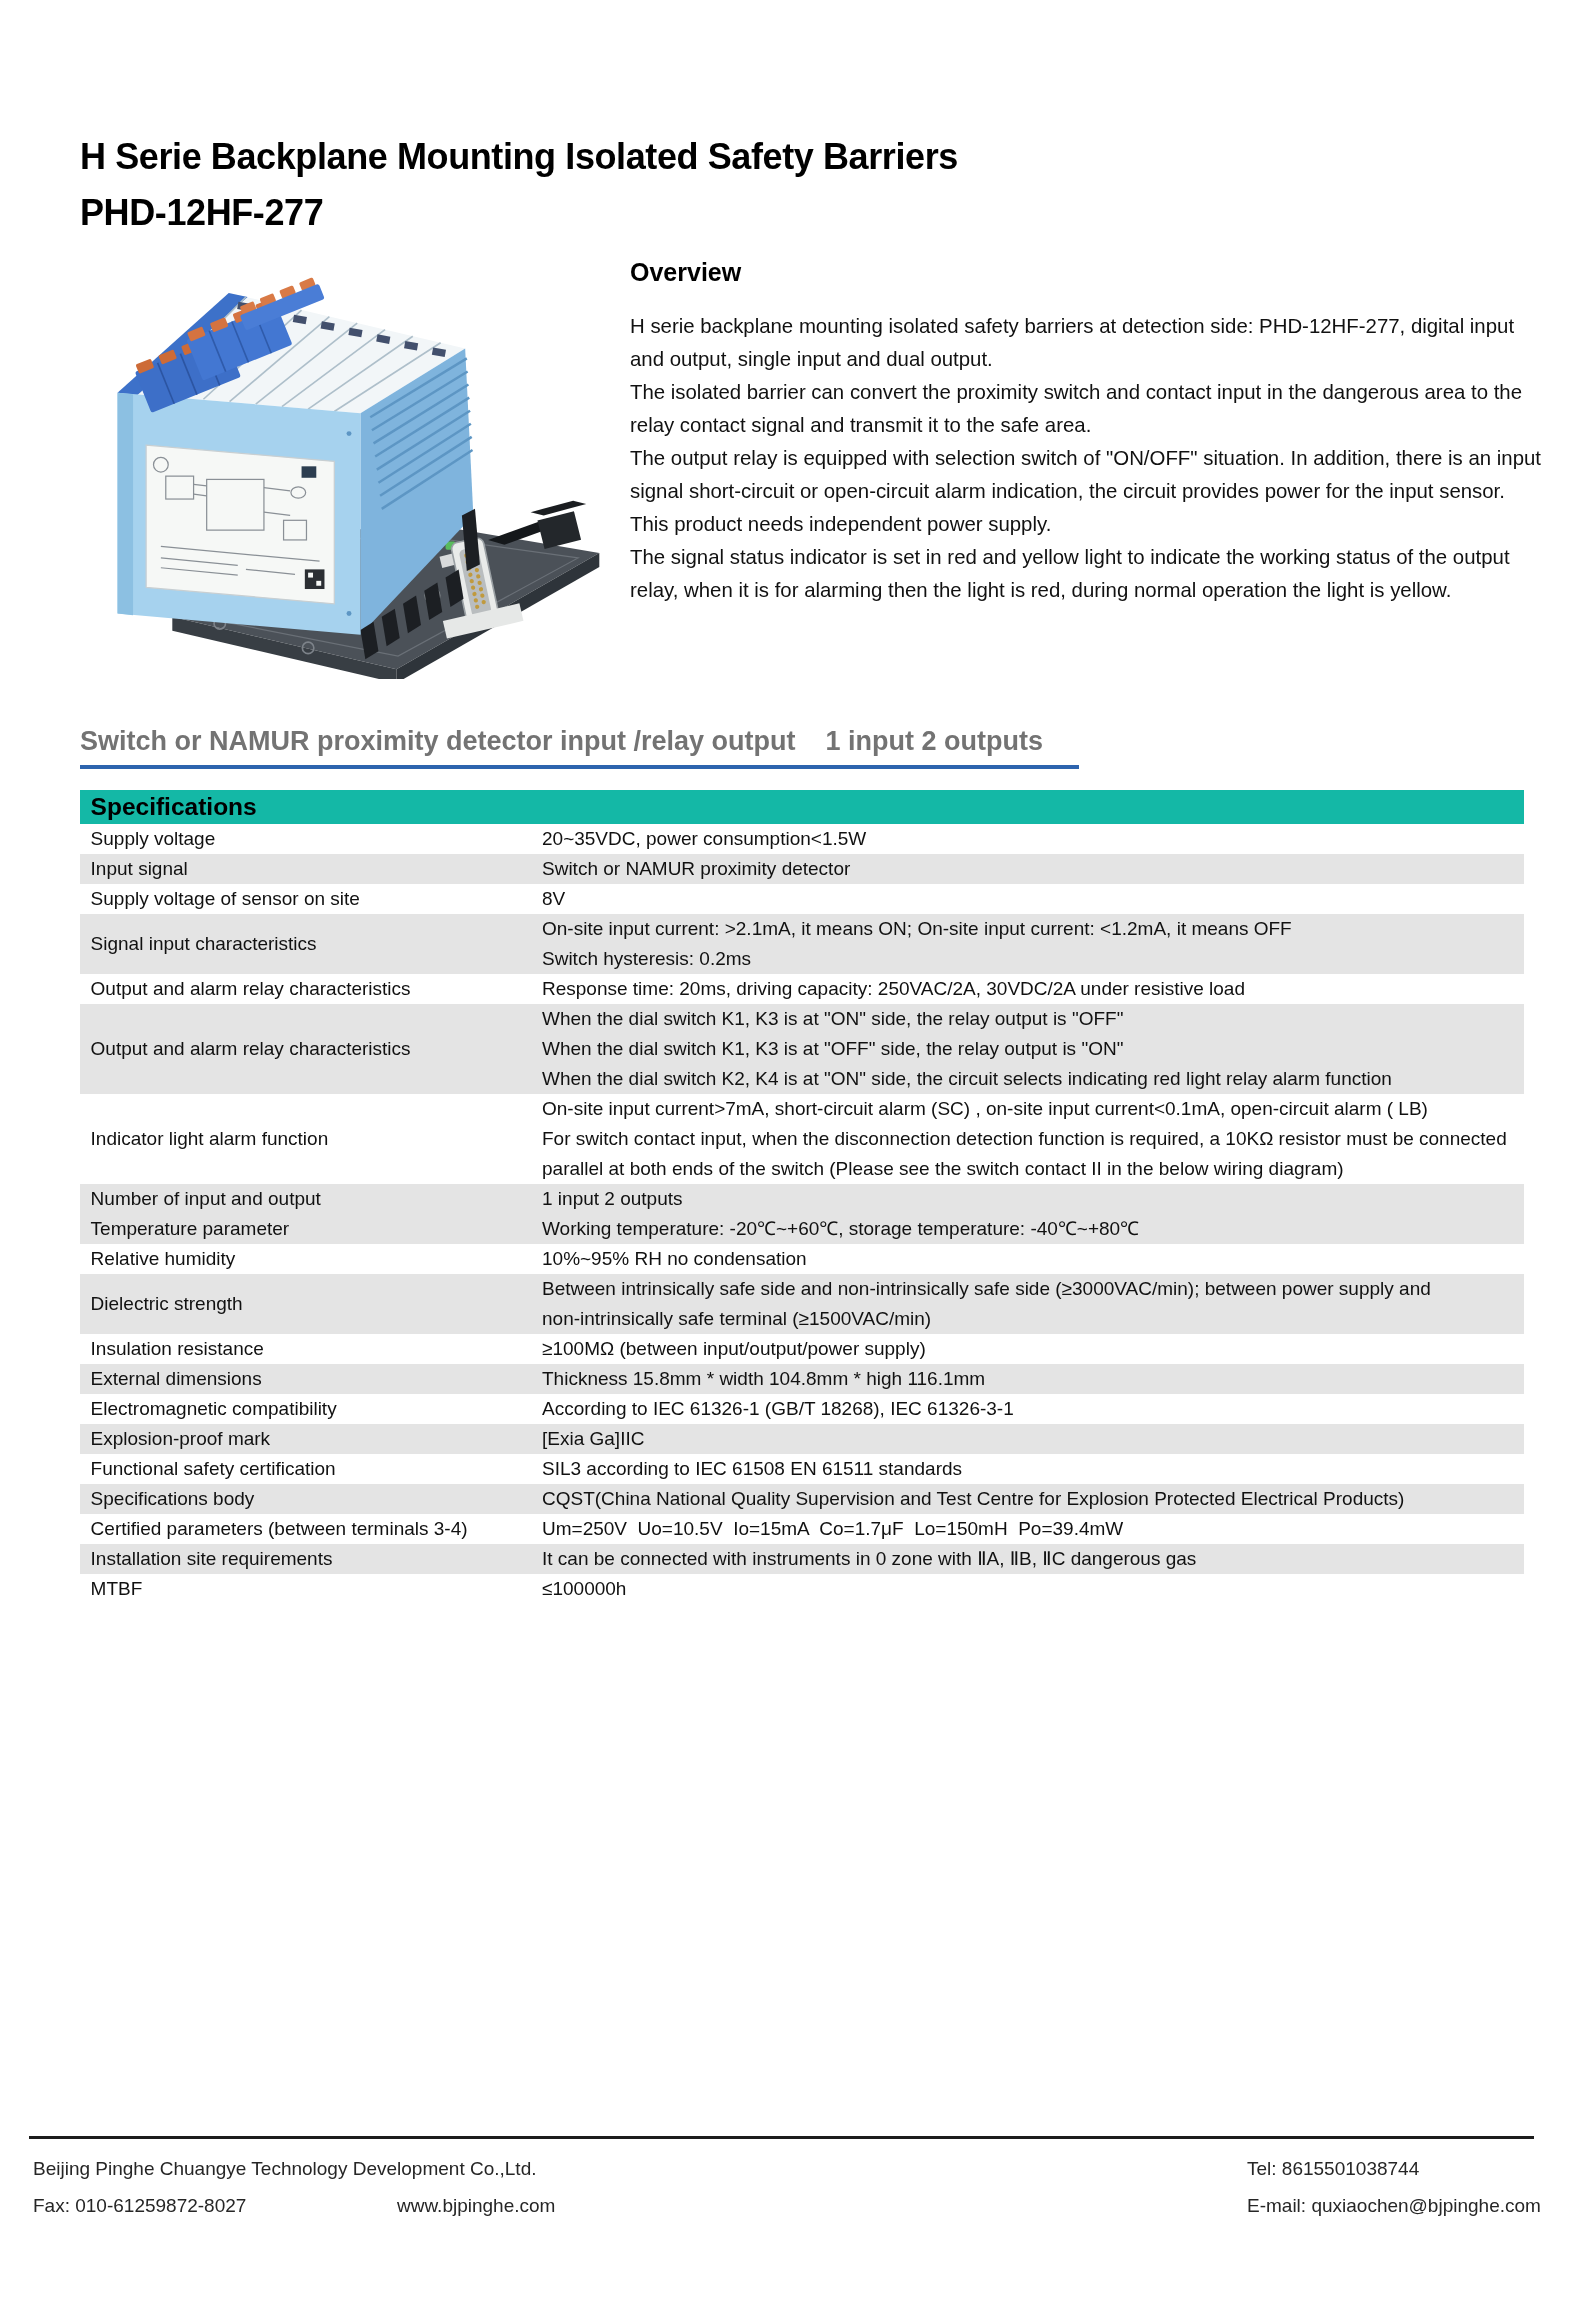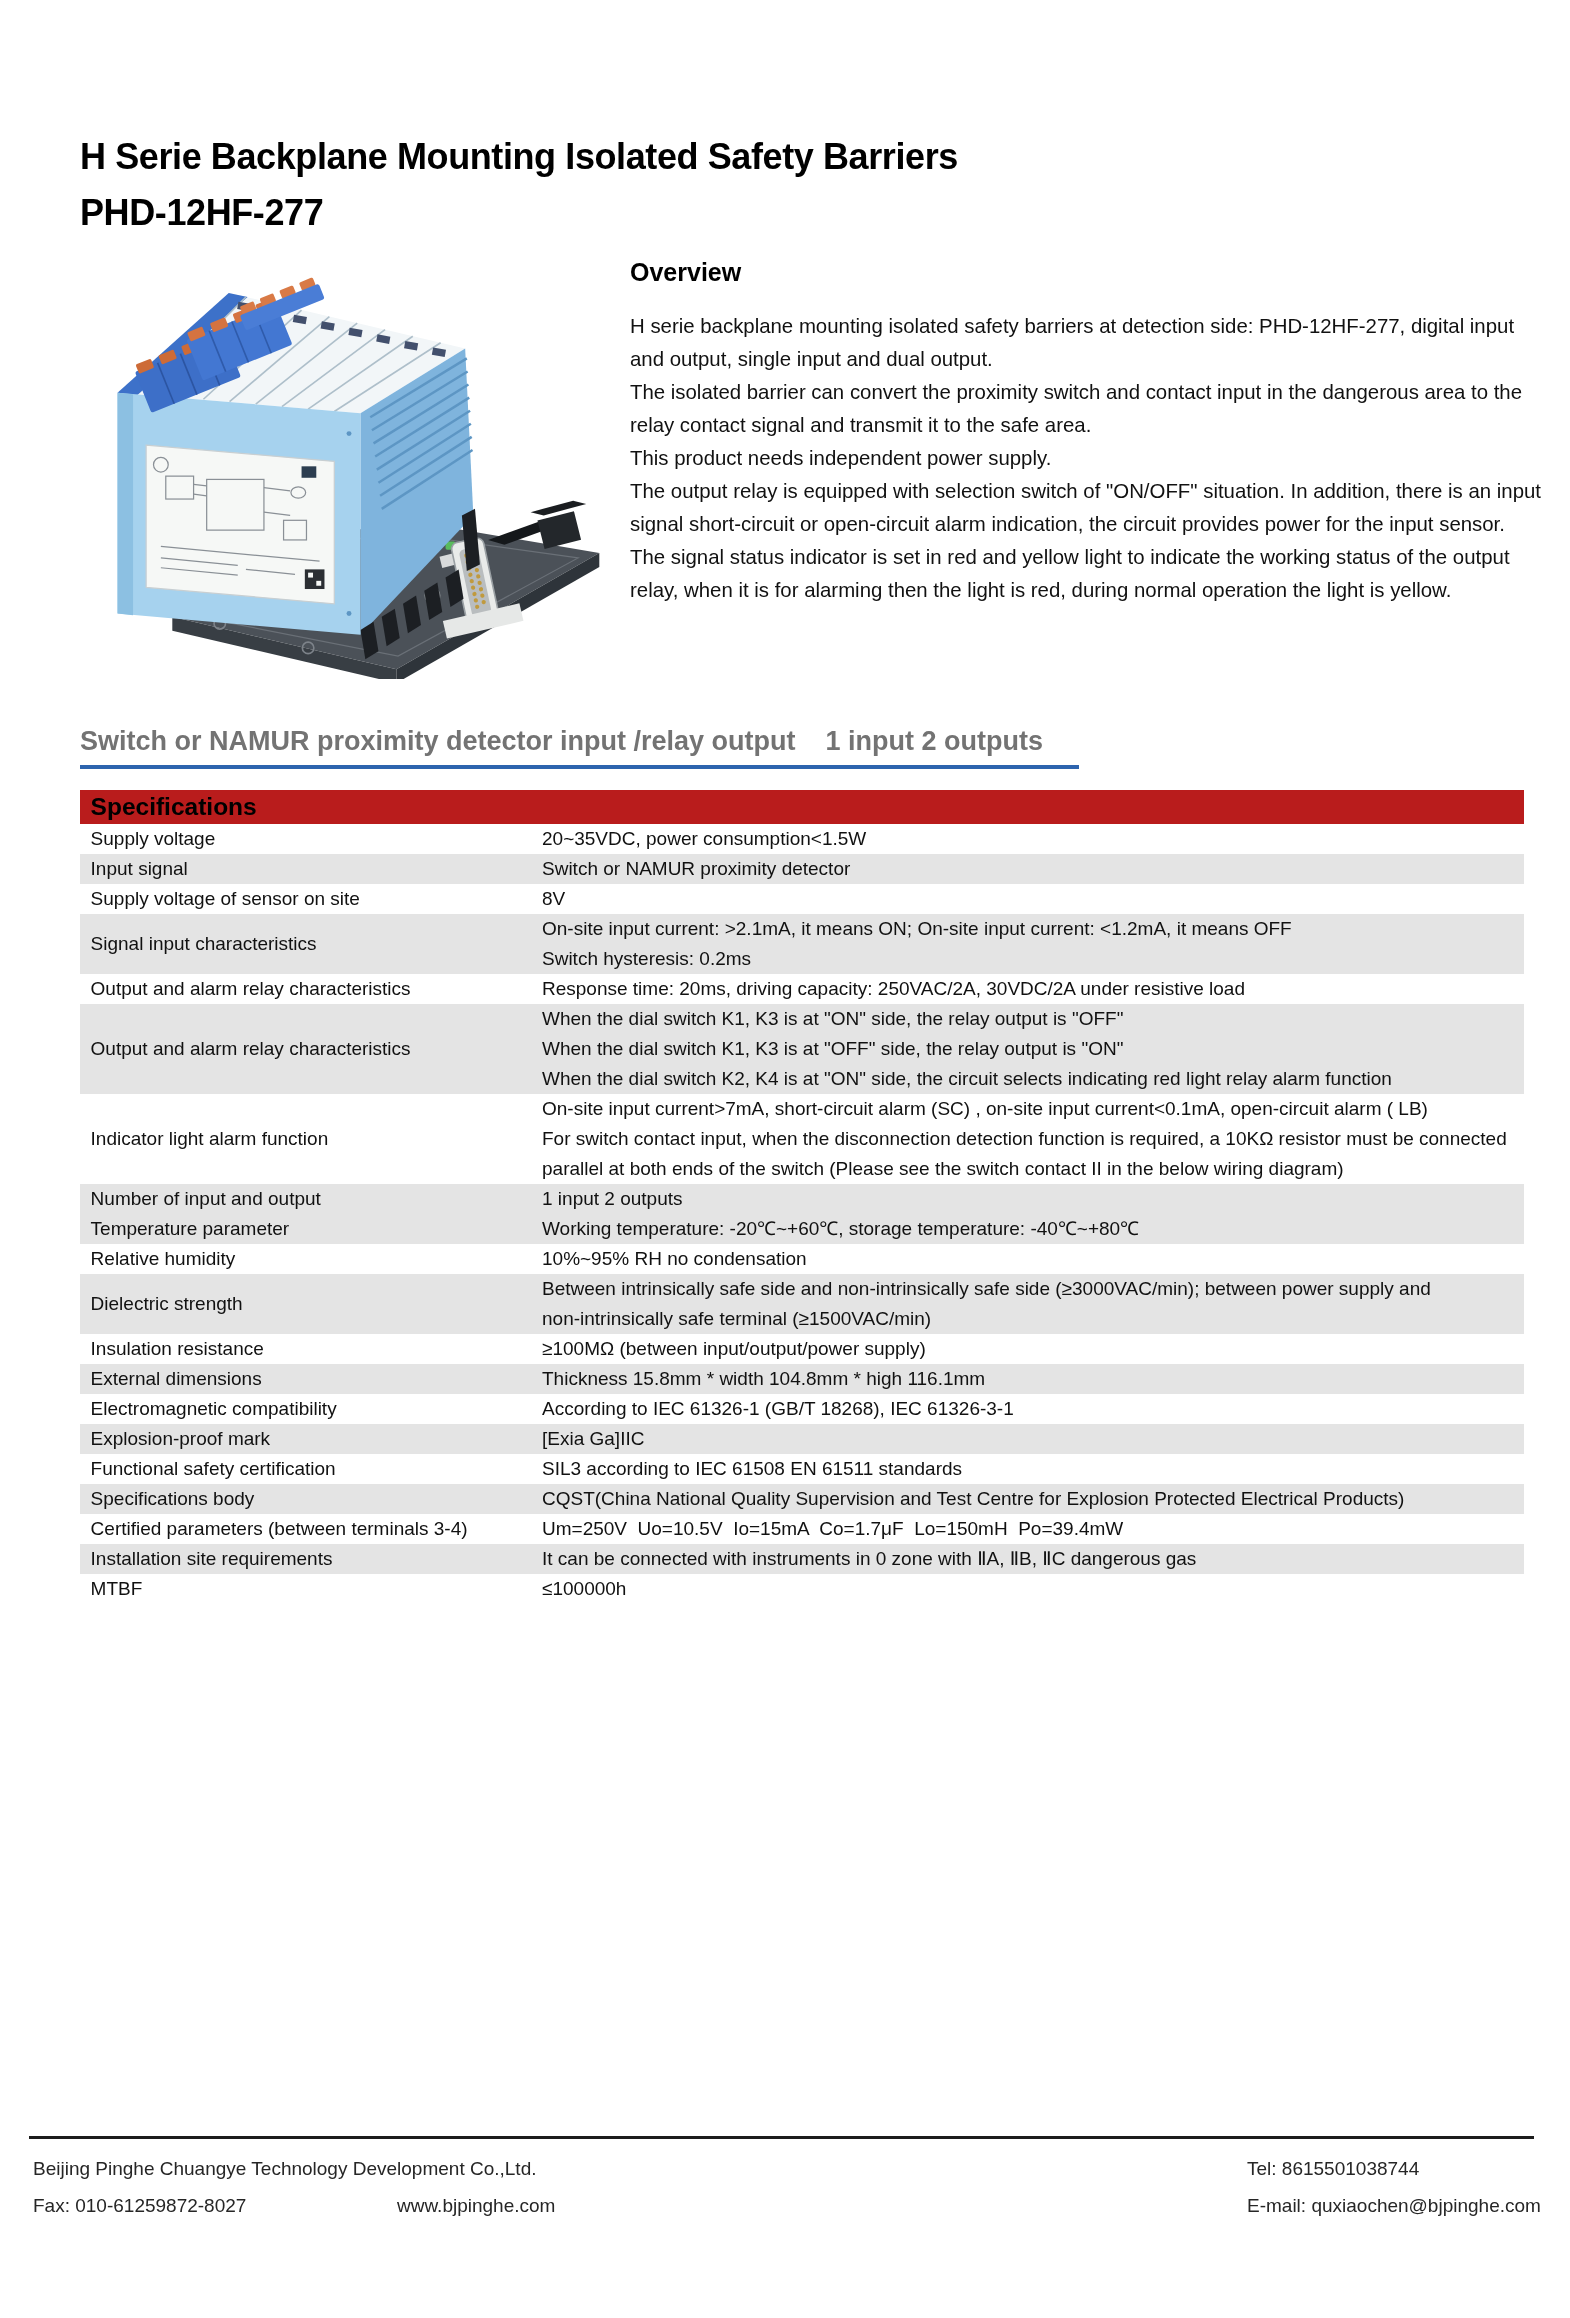--- a/index.html
+++ b/index.html
@@ -28,21 +28,21 @@
     position:absolute; left:80px; top:726px;
     font-size:27px; font-weight:bold; color:#737373;
     white-space:pre; display:inline-block;
     padding:0 36px 8.2px 0;
     border-bottom:4.1px solid #2d64ae;
   }
 
   
   .spec-table { position:absolute; left:80px; top:790px; width:1444px; }
   .spec-header {
-    background:#b91c1c; height:34px; line-height:34px;
+    background:#14b8a6; height:34px; line-height:34px;
     font-size:24.5px; font-weight:bold; padding-left:10.6px; color:#000;
   }
   .spec-row { display:flex; align-items:stretch; background:#fff; }
   .spec-row.shaded { background:#e4e4e4; }
   .spec-label {
     width:462px; flex:0 0 462px; padding-left:10.6px;
     display:flex; align-items:center;
     font-size:19px; color:#111;
   }
   .spec-value { flex:1; display:flex; flex-direction:column; justify-content:flex-start; }
@@ -230,22 +230,22 @@
         </g>
       </g>
     </svg>
   </div>
 
   <div class="overview">
     <h2>Overview</h2>
     <div>
         <p class="ov-p">H serie backplane mounting isolated safety barriers at detection side: PHD-12HF-277, digital input and output, single input and dual output.</p>
         <p class="ov-p">The isolated barrier can convert the proximity switch and contact input in the dangerous area to the relay contact signal and transmit it to the safe area.</p>
+        <p class="ov-p">The output relay is equipped with selection switch of "ON/OFF" situation. In addition, there is an input signal short-circuit or open-circuit alarm indication, the circuit provides power for the input sensor.</p>
         <p class="ov-p">This product needs independent power supply.</p>
-        <p class="ov-p">The output relay is equipped with selection switch of "ON/OFF" situation. In addition, there is an input signal short-circuit or open-circuit alarm indication, the circuit provides power for the input sensor.</p>
         <p class="ov-p">The signal status indicator is set in red and yellow light to indicate the working status of the output relay, when it is for alarming then the light is red,  during normal operation the light is yellow.</p>
       </div>
   </div>
 
   <div class="section-heading">Switch or NAMUR proximity detector input /relay output    1 input 2 outputs</div>
 
   <div class="spec-table">
     <div class="spec-header">Specifications</div>
     <div>
         <div class="spec-row">

